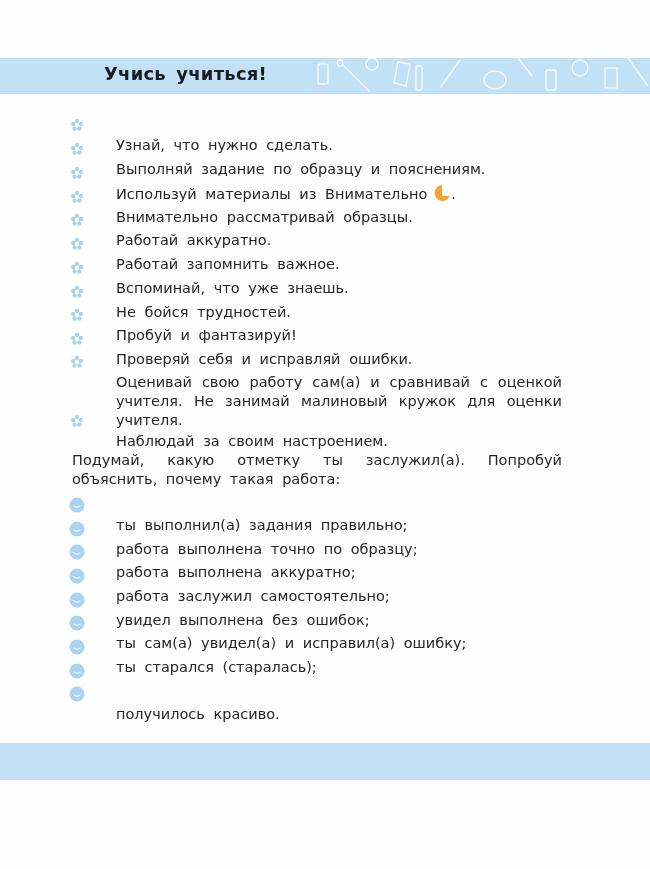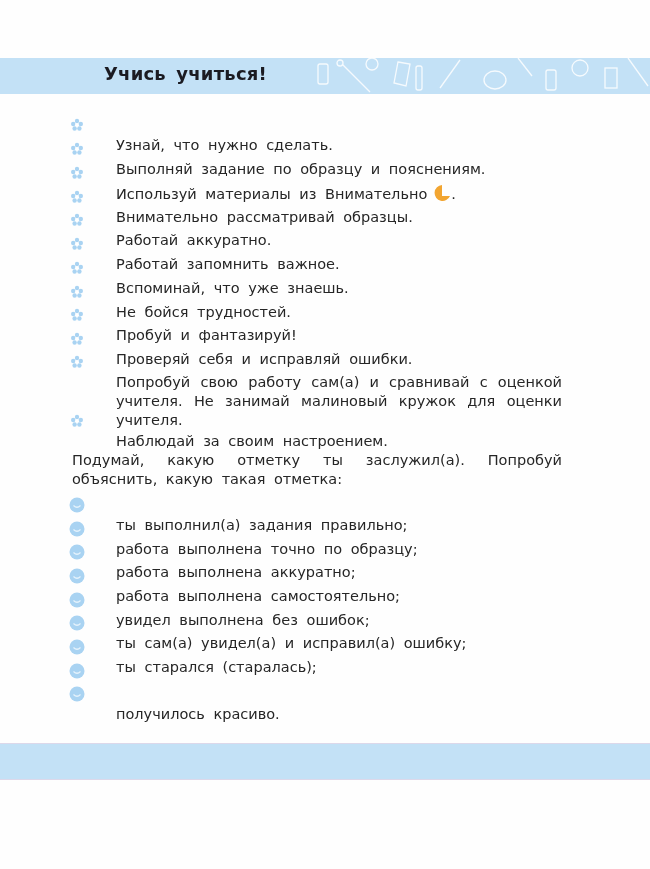--- a/index.html
+++ b/index.html
@@ -194,37 +194,37 @@
   <svg class="bullet" style="top:4px" viewBox="0 0 14 14">
       <g fill="#a9d3f2">
         <circle cx="7" cy="3" r="2.2"></circle>
         <circle cx="3.2" cy="6" r="2.2"></circle>
         <circle cx="10.8" cy="6" r="2.2"></circle>
         <circle cx="4.6" cy="10.5" r="2.2"></circle>
         <circle cx="9.4" cy="10.5" r="2.2"></circle>
         <circle cx="7" cy="7" r="1.6" fill="#fff"></circle>
       </g>
     </svg>
-  <span class="text multi">Попробуй свою работу сам(а) и сравнивай с оценкой учителя. Не занимай малиновый кружок для оценки учителя.</span>
+  <span class="text multi">Оценивай свою работу сам(а) и сравнивай с оценкой учителя. Не занимай малиновый кружок для оценки учителя.</span>
 </div>
 <div class="row" style="top:410px">
   <svg class="bullet" style="top:4px" viewBox="0 0 14 14">
       <g fill="#a9d3f2">
         <circle cx="7" cy="3" r="2.2"></circle>
         <circle cx="3.2" cy="6" r="2.2"></circle>
         <circle cx="10.8" cy="6" r="2.2"></circle>
         <circle cx="4.6" cy="10.5" r="2.2"></circle>
         <circle cx="9.4" cy="10.5" r="2.2"></circle>
         <circle cx="7" cy="7" r="1.6" fill="#fff"></circle>
       </g>
     </svg>
   <span class="text">Наблюдай за своим настроением.</span>
 </div>
 
-<div class="intro">Подумай, какую отметку ты заслужил(а). Попробуй объяснить, какую такая отметка:</div>
+<div class="intro">Подумай, какую отметку ты заслужил(а). Попробуй объяснить, почему такая работа:</div>
 
 <div class="row" style="top:494px">
   <svg class="bullet" style="top:3px;width:16px;height:16px;left:69px" viewBox="0 0 16 16">
       <circle cx="8" cy="8" r="7.5" fill="#a9d3f2"></circle>
       <path d="M4.5 8.5 Q8 12 11.5 8.5" stroke="#e6f3fc" stroke-width="1.2" fill="none"></path>
     </svg>
   <span class="text">ты выполнил(а) задания правильно;</span>
 </div>
 <div class="row" style="top:518px">
   <svg class="bullet" style="top:3px;width:16px;height:16px;left:69px" viewBox="0 0 16 16">
@@ -238,21 +238,21 @@
       <circle cx="8" cy="8" r="7.5" fill="#a9d3f2"></circle>
       <path d="M4.5 8.5 Q8 12 11.5 8.5" stroke="#e6f3fc" stroke-width="1.2" fill="none"></path>
     </svg>
   <span class="text">работа выполнена аккуратно;</span>
 </div>
 <div class="row" style="top:565px">
   <svg class="bullet" style="top:3px;width:16px;height:16px;left:69px" viewBox="0 0 16 16">
       <circle cx="8" cy="8" r="7.5" fill="#a9d3f2"></circle>
       <path d="M4.5 8.5 Q8 12 11.5 8.5" stroke="#e6f3fc" stroke-width="1.2" fill="none"></path>
     </svg>
-  <span class="text">работа выполнена самостоятельно;</span>
+  <span class="text">работа заслужил самостоятельно;</span>
 </div>
 <div class="row" style="top:589px">
   <svg class="bullet" style="top:3px;width:16px;height:16px;left:69px" viewBox="0 0 16 16">
       <circle cx="8" cy="8" r="7.5" fill="#a9d3f2"></circle>
       <path d="M4.5 8.5 Q8 12 11.5 8.5" stroke="#e6f3fc" stroke-width="1.2" fill="none"></path>
     </svg>
   <span class="text">увидел выполнена без ошибок;</span>
 </div>
 <div class="row" style="top:612px">
   <svg class="bullet" style="top:3px;width:16px;height:16px;left:69px" viewBox="0 0 16 16">

